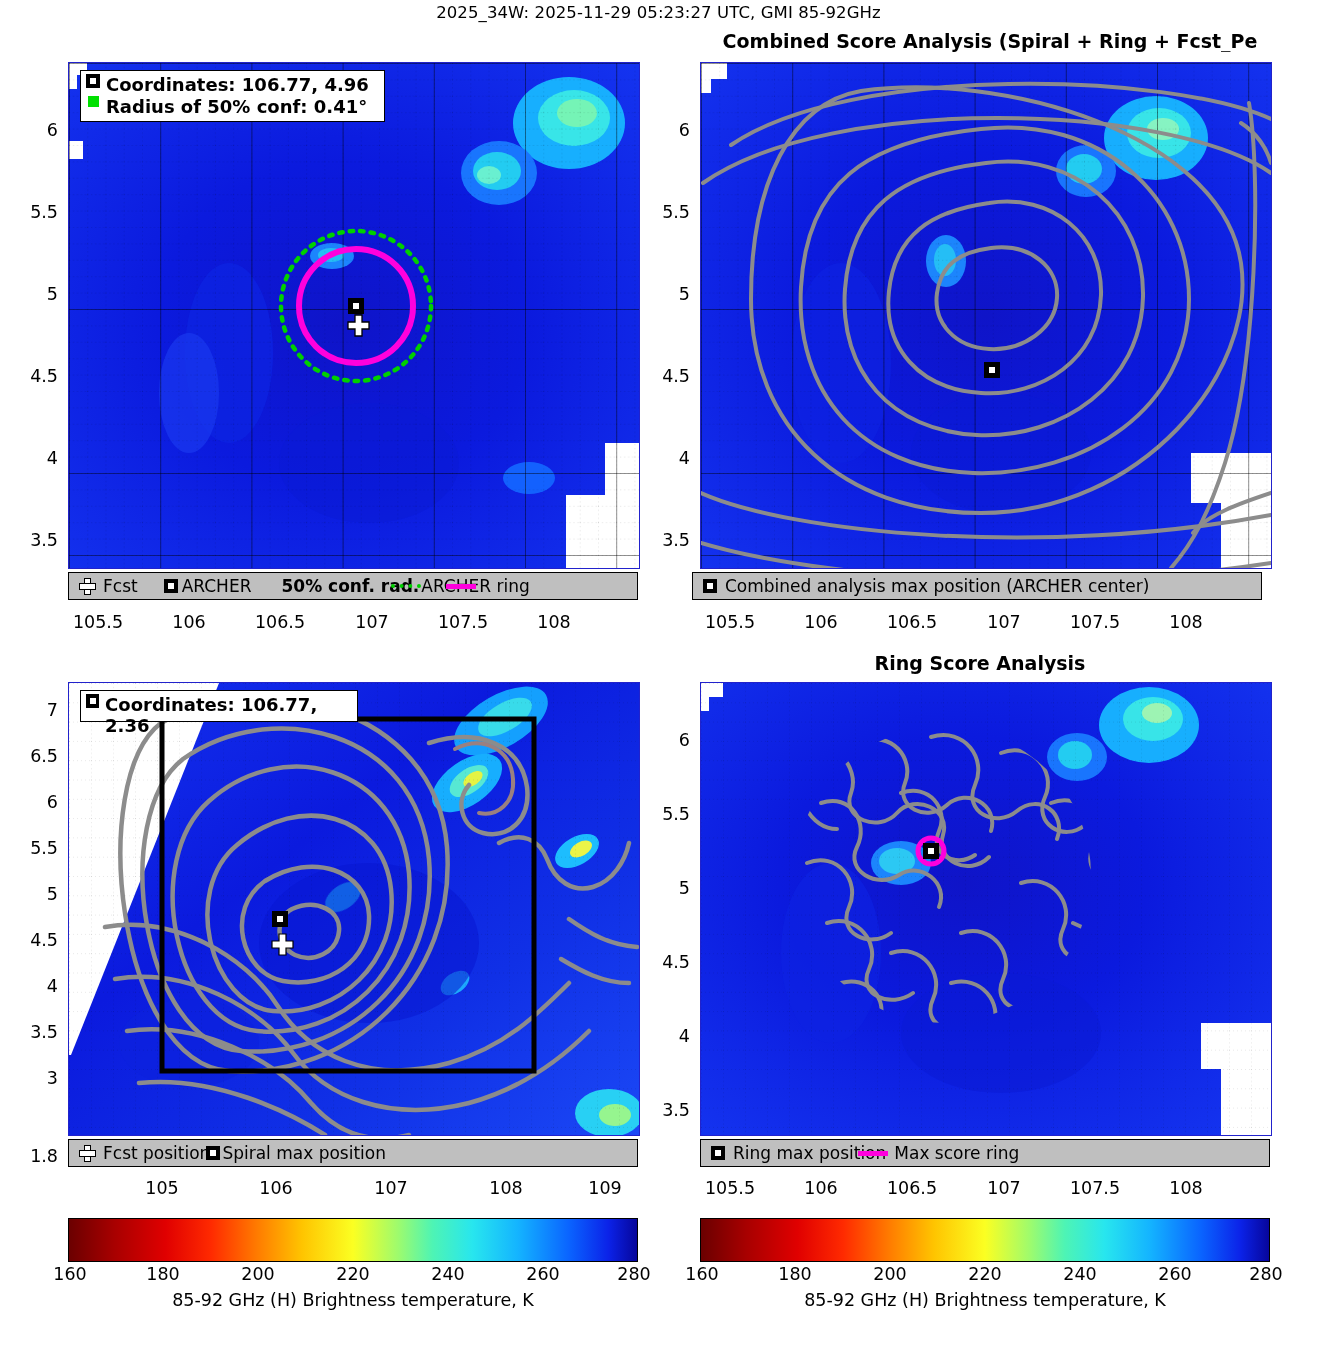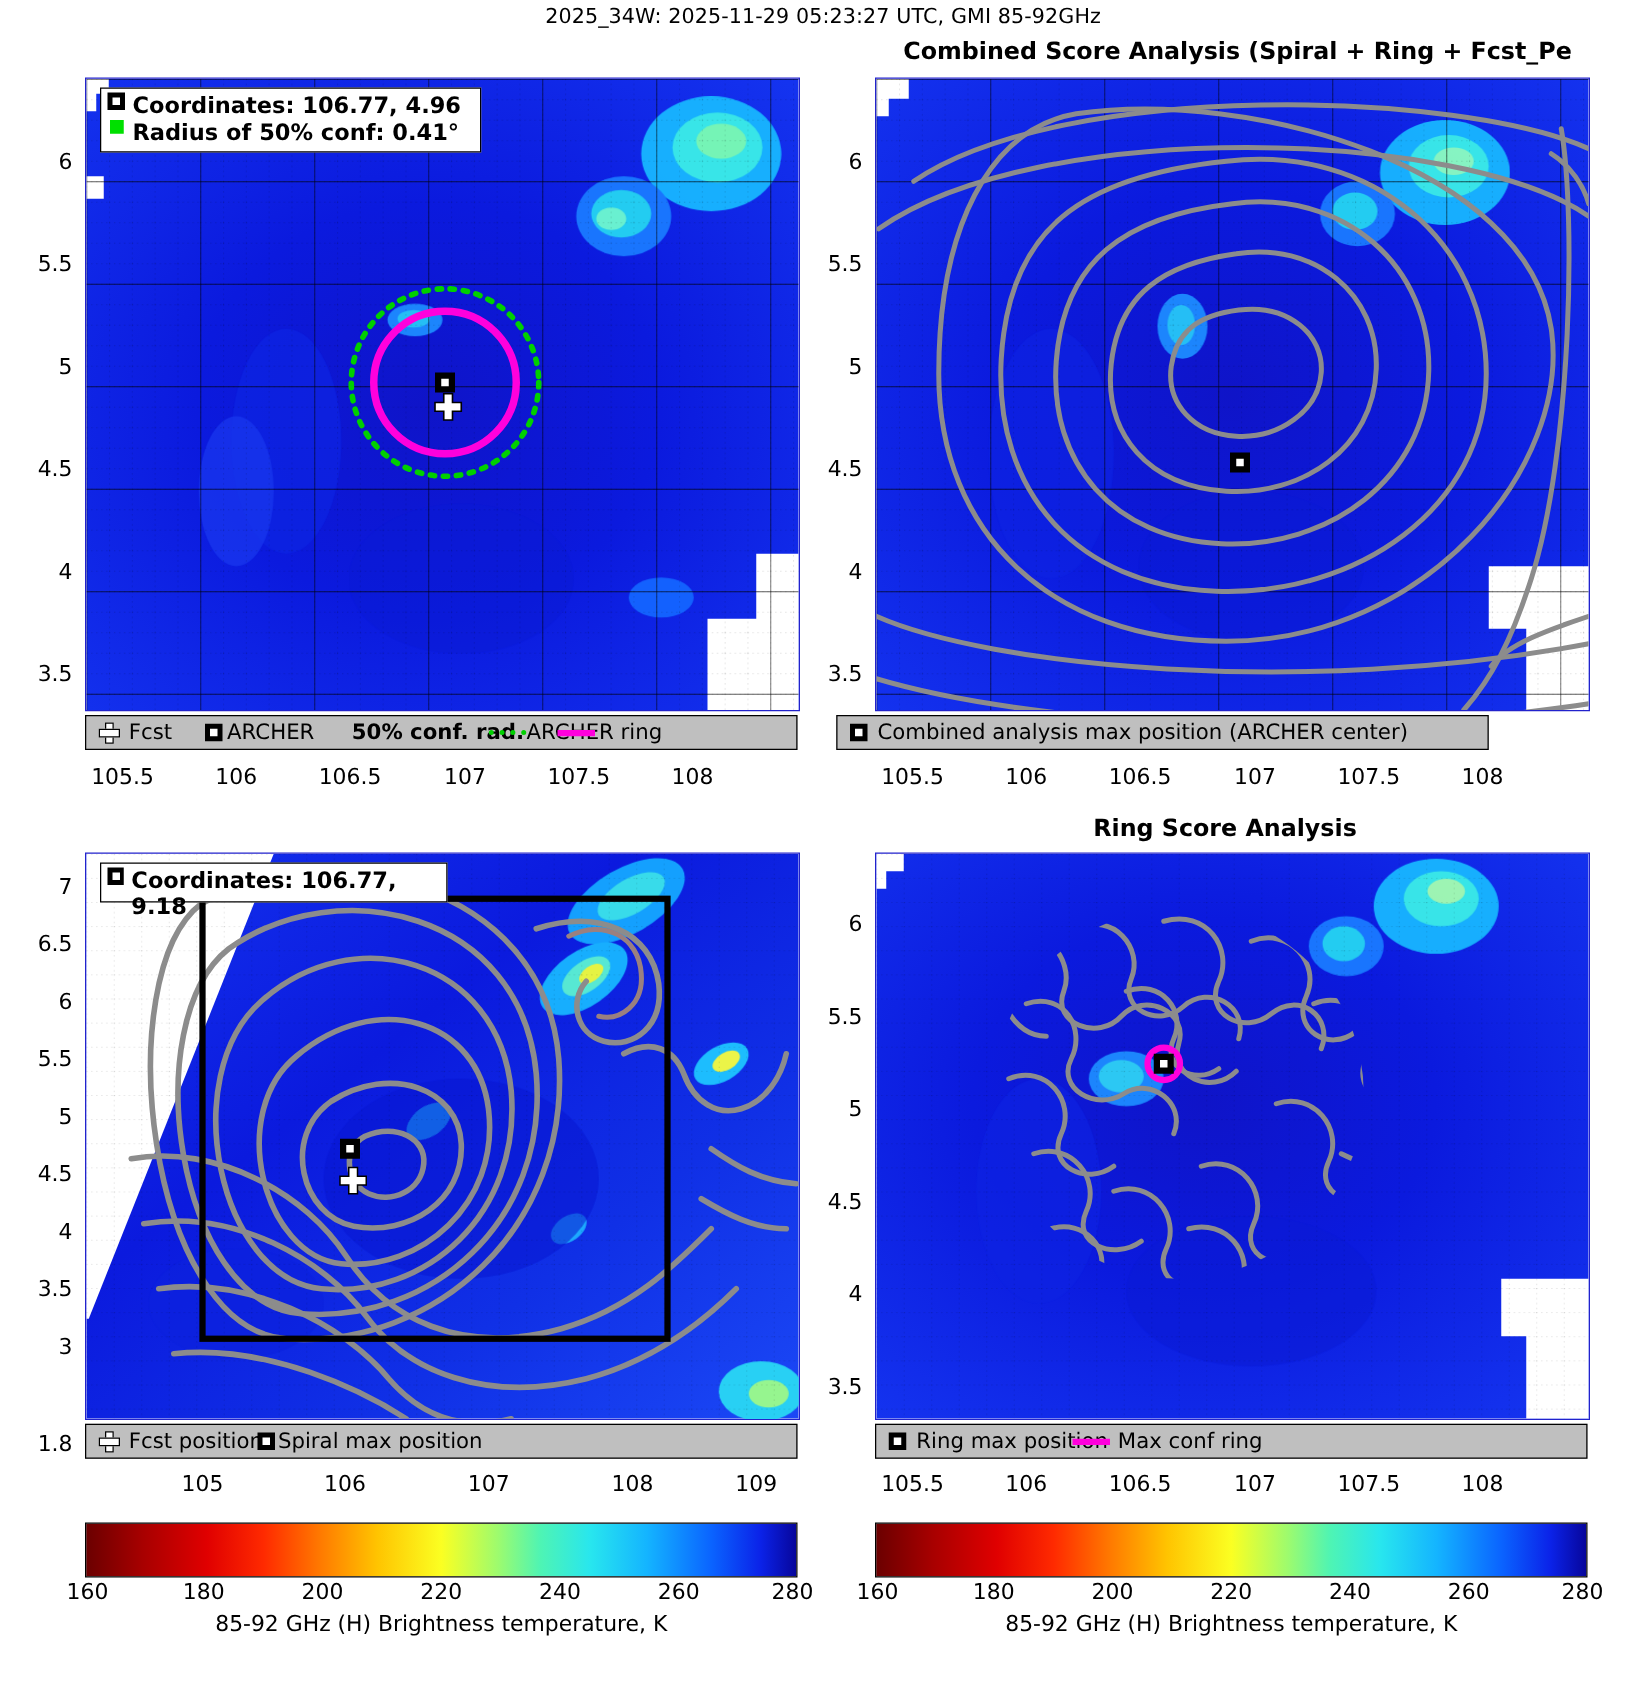--- a/index.html
+++ b/index.html
@@ -186,21 +186,21 @@
         <path d="M570 430 C540 440 505 452 492 470"></path>
         <path d="M540 60 C556 70 566 86 570 100"></path>
       </g>
       <g>
         <rect x="283" y="299" width="16" height="16" fill="#000"></rect>
         <rect x="288" y="304" width="6" height="6" fill="#fff"></rect>
       </g>
     </svg>
   </div>
 
-  <div class="legbar" style="left:669px;top:572px;width:522px;height:28px;padding-left:10px;">
+  <div class="legbar" style="left:692px;top:572px;width:570px;height:28px;padding-left:10px;">
     <span class="it">
       <span class="mk mk-sq"></span>
       <span style="margin-left:8px;">Combined analysis max position (ARCHER center)</span>
     </span>
   </div>
 
   <div class="axlab ytick" style="left:640px;top:120px;width:50px;">6</div>
   <div class="axlab ytick" style="left:640px;top:202px;width:50px;">5.5</div>
   <div class="axlab ytick" style="left:640px;top:284px;width:50px;">5</div>
   <div class="axlab ytick" style="left:640px;top:366px;width:50px;">4.5</div>
@@ -276,21 +276,21 @@
       <g>
         <rect x="203" y="228" width="16" height="16" fill="#000"></rect>
         <rect x="208" y="233" width="6" height="6" fill="#fff"></rect>
       </g>
     </svg>
   </div>
 
   <div class="legbox" style="left:80px;top:690px;width:278px;height:32px;">
     <div class="legrow">
       <span class="mk mk-sq"></span>
-      <span class="tx">Coordinates: 106.77, 9.18</span>
+      <span class="tx">Coordinates: 106.77, 2.36</span>
     </div>
   </div>
 
   <div class="legbar" style="left:68px;top:1139px;width:570px;height:28px;padding-left:10px;">
     <span class="it">
       <span class="cross"></span>
       <span style="margin-left:7px;">Fcst position</span>
     </span>
     <span class="it" style="margin-left:-4px;">
       <span class="mk mk-sq"></span>
@@ -379,21 +379,21 @@
   </div>
 
 
   <div class="legbar" style="left:700px;top:1139px;width:570px;height:28px;padding-left:10px;">
     <span class="it">
       <span class="mk mk-sq"></span>
       <span style="margin-left:8px;">Ring max position</span>
     </span>
     <span class="it" style="margin-left:0px;">
       <span class="mk mk-line" style="margin-left:-28px;"></span>
-      <span style="margin-left:6px;">Max conf ring</span>
+      <span style="margin-left:6px;">Max score ring</span>
     </span>
   </div>
 
   <div class="axlab ytick" style="left:640px;top:730px;width:50px;">6</div>
   <div class="axlab ytick" style="left:640px;top:804px;width:50px;">5.5</div>
   <div class="axlab ytick" style="left:640px;top:878px;width:50px;">5</div>
   <div class="axlab ytick" style="left:640px;top:952px;width:50px;">4.5</div>
   <div class="axlab ytick" style="left:640px;top:1026px;width:50px;">4</div>
   <div class="axlab ytick" style="left:640px;top:1100px;width:50px;">3.5</div>
   <div class="axlab xtick" style="left:700px;top:1178px;width:60px;">105.5</div>

